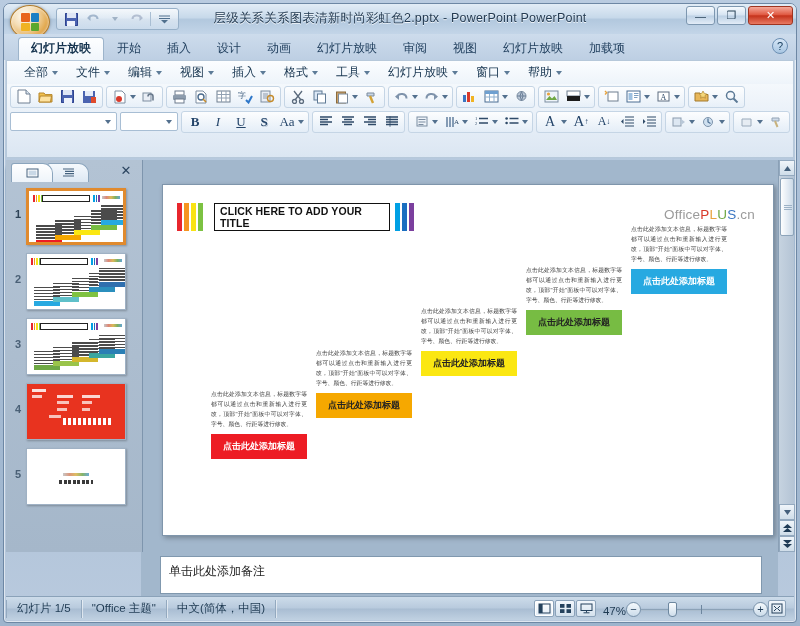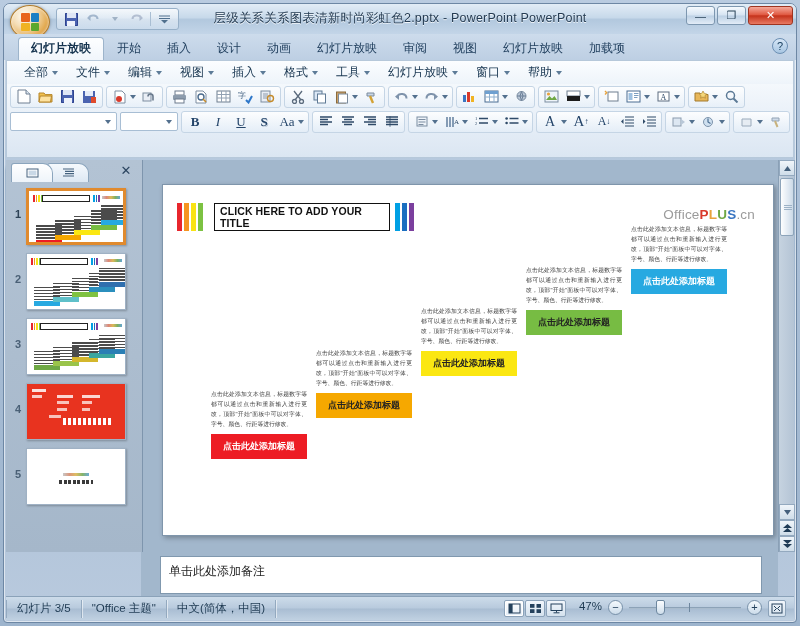--- a/index.html
+++ b/index.html
@@ -236,21 +236,21 @@
     border:1.4px solid #111; display:flex; align-items:center; padding:0 5px;
     font-size:10.5px; font-weight:bold; color:#111; line-height:1.18;
     letter-spacing:.1px;
   }
   .sl-bars-r{ position:absolute; left:232px; top:18px; display:flex; gap:2px; }
   .sl-bars-r i{ width:5px; height:28px; display:block; }
   .sl-logo{
     position:absolute; right:18px; top:22px; font-size:13.5px; letter-spacing:.2px;
   }
   .sl-logo .g{ color:#9b9b9b; }
-  .sl-logo .p{ font-weight:bold; }
+  .sl-logo .p{ font-weight:normal; }
 
   .step{ position:absolute; }
   .step .body{
     font-size:5.8px; line-height:1.72; color:#3b3b3b; width:96px;
     text-align:justify; margin-bottom:4px;
   }
   .step .lbl{
     font-size:9px; font-weight:bold; color:#222; padding:6px 6px;
     text-align:center; white-space:nowrap;
   }
@@ -291,21 +291,21 @@
     position:absolute; left:2px; bottom:2px; width:788px; height:24px;
     background: linear-gradient(180deg,#cddcea 0%,#b8cadd 48%,#a9bdd2 52%,#c0d1e2 100%);
     border-top:1px solid #8ba2b9;
     display:flex; align-items:center;
   }
   .sb-cell{
     height:18px; display:flex; align-items:center; padding:0 10px;
     font-size:11.5px; color:#1e3a52; border-right:1px solid #93a9bf;
     box-shadow: 1px 0 0 rgba(255,255,255,.55);
   }
-  .sb-right{ margin-left:auto; display:flex; align-items:flex-start; gap:6px; padding-right:8px; }
+  .sb-right{ margin-left:auto; display:flex; align-items:flex-end; padding-right:8px; }
   .viewbtns{ display:flex; gap:1px; }
   .vbtn{
     width:20px;height:17px; border:1px solid #8ba2b9; border-radius:2px;
     background:linear-gradient(180deg,#f2f7fc,#d4e1ed);
     display:flex;align-items:center;justify-content:center; cursor:pointer;
   }
   .vbtn.active{ background:linear-gradient(180deg,#ffffff,#e3edf7); box-shadow:inset 0 0 0 1px #fff; }
   .zoomtxt{ font-size:11.5px; color:#1e3a52; min-width:30px; text-align:right; }
   .zbtn{
     width:15px;height:15px;border-radius:50%;border:1px solid #7891a9;
@@ -1008,21 +1008,21 @@
         </div>
       </div>
     </div>
   </div>
 
   <div class="notes">
     <div class="notes-inner">单击此处添加备注</div>
   </div>
 
   <div class="statusbar">
-    <div class="sb-cell" style="border-left:1px solid #93a9bf">幻灯片 3/5</div>
+    <div class="sb-cell" style="border-left:1px solid #93a9bf">幻灯片 1/5</div>
     <div class="sb-cell">"Office 主题"</div>
     <div class="sb-cell">中文(简体，中国)</div>
 
     <div class="sb-right">
       <div class="viewbtns">
         <div class="vbtn active">
           <svg width="13" height="11" viewBox="0 0 13 11">
                 <rect x="1" y="1" width="11" height="9" fill="none" stroke="#24415c"></rect>
                 <rect x="1" y="1" width="3.6" height="9" fill="#24415c"></rect>
               </svg>

